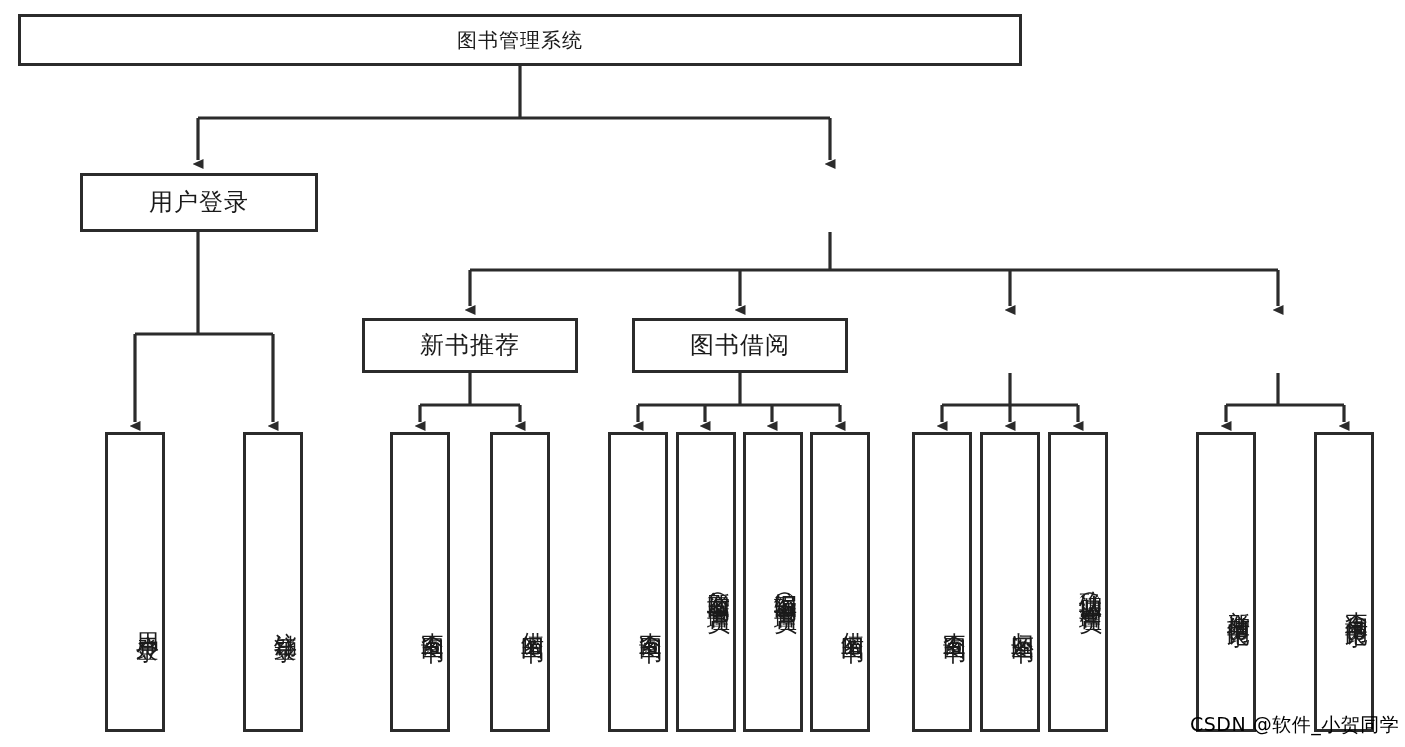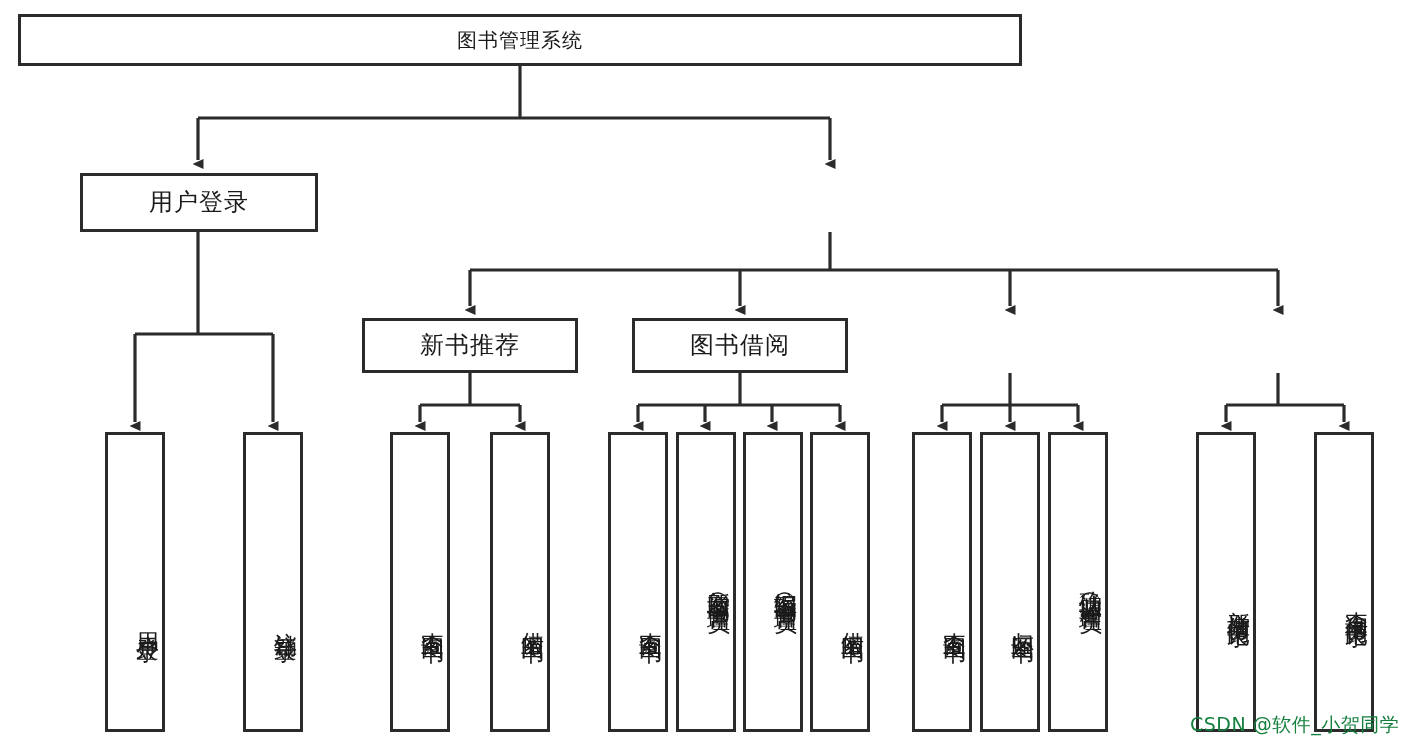--- a/index.html
+++ b/index.html
@@ -55,21 +55,21 @@
     border-width: 3px;
   }
   .node .lbl {
     display: block;
   }
   .watermark {
     position: absolute;
     left: 1190px;
     top: 712px;
     font-size: 19px;
-    color: #15803d;
+    color: #000000;
     letter-spacing: 0.5px;
     white-space: nowrap;
     font-family: "DejaVu Sans", "Liberation Sans", sans-serif;
   }
 </style>
 </head>
 <body>
 
 <div id="canvas">
 

